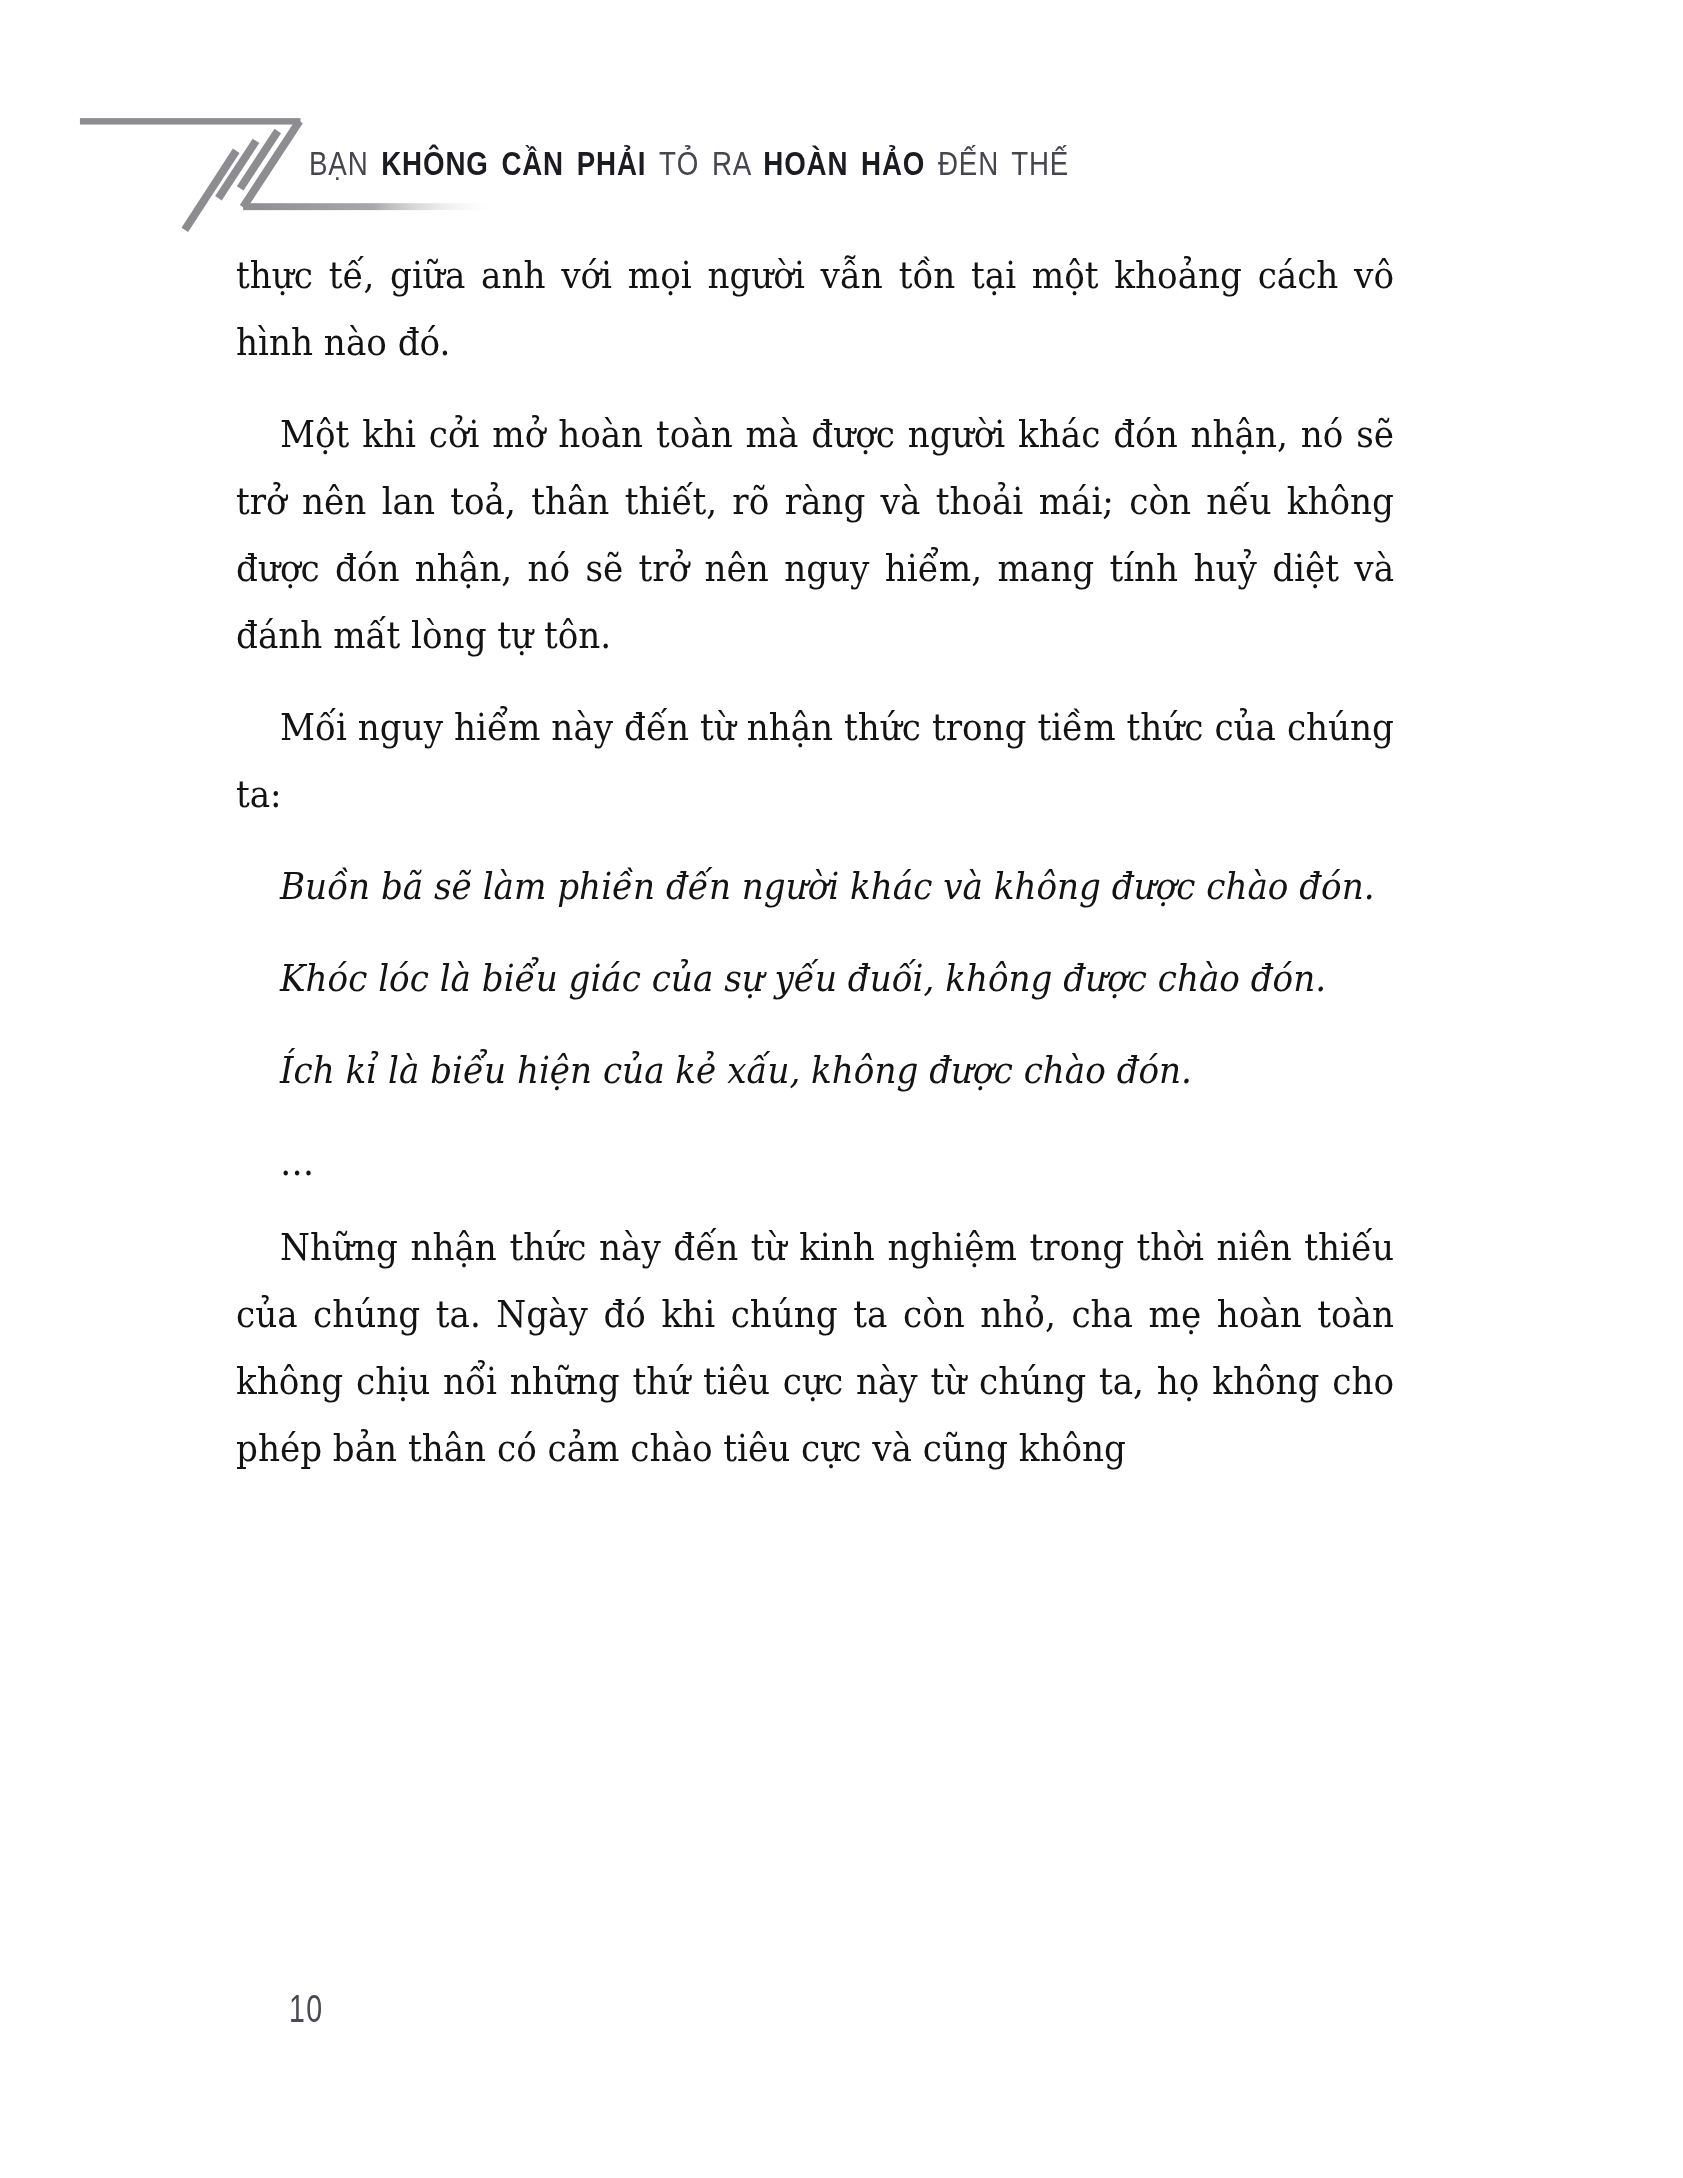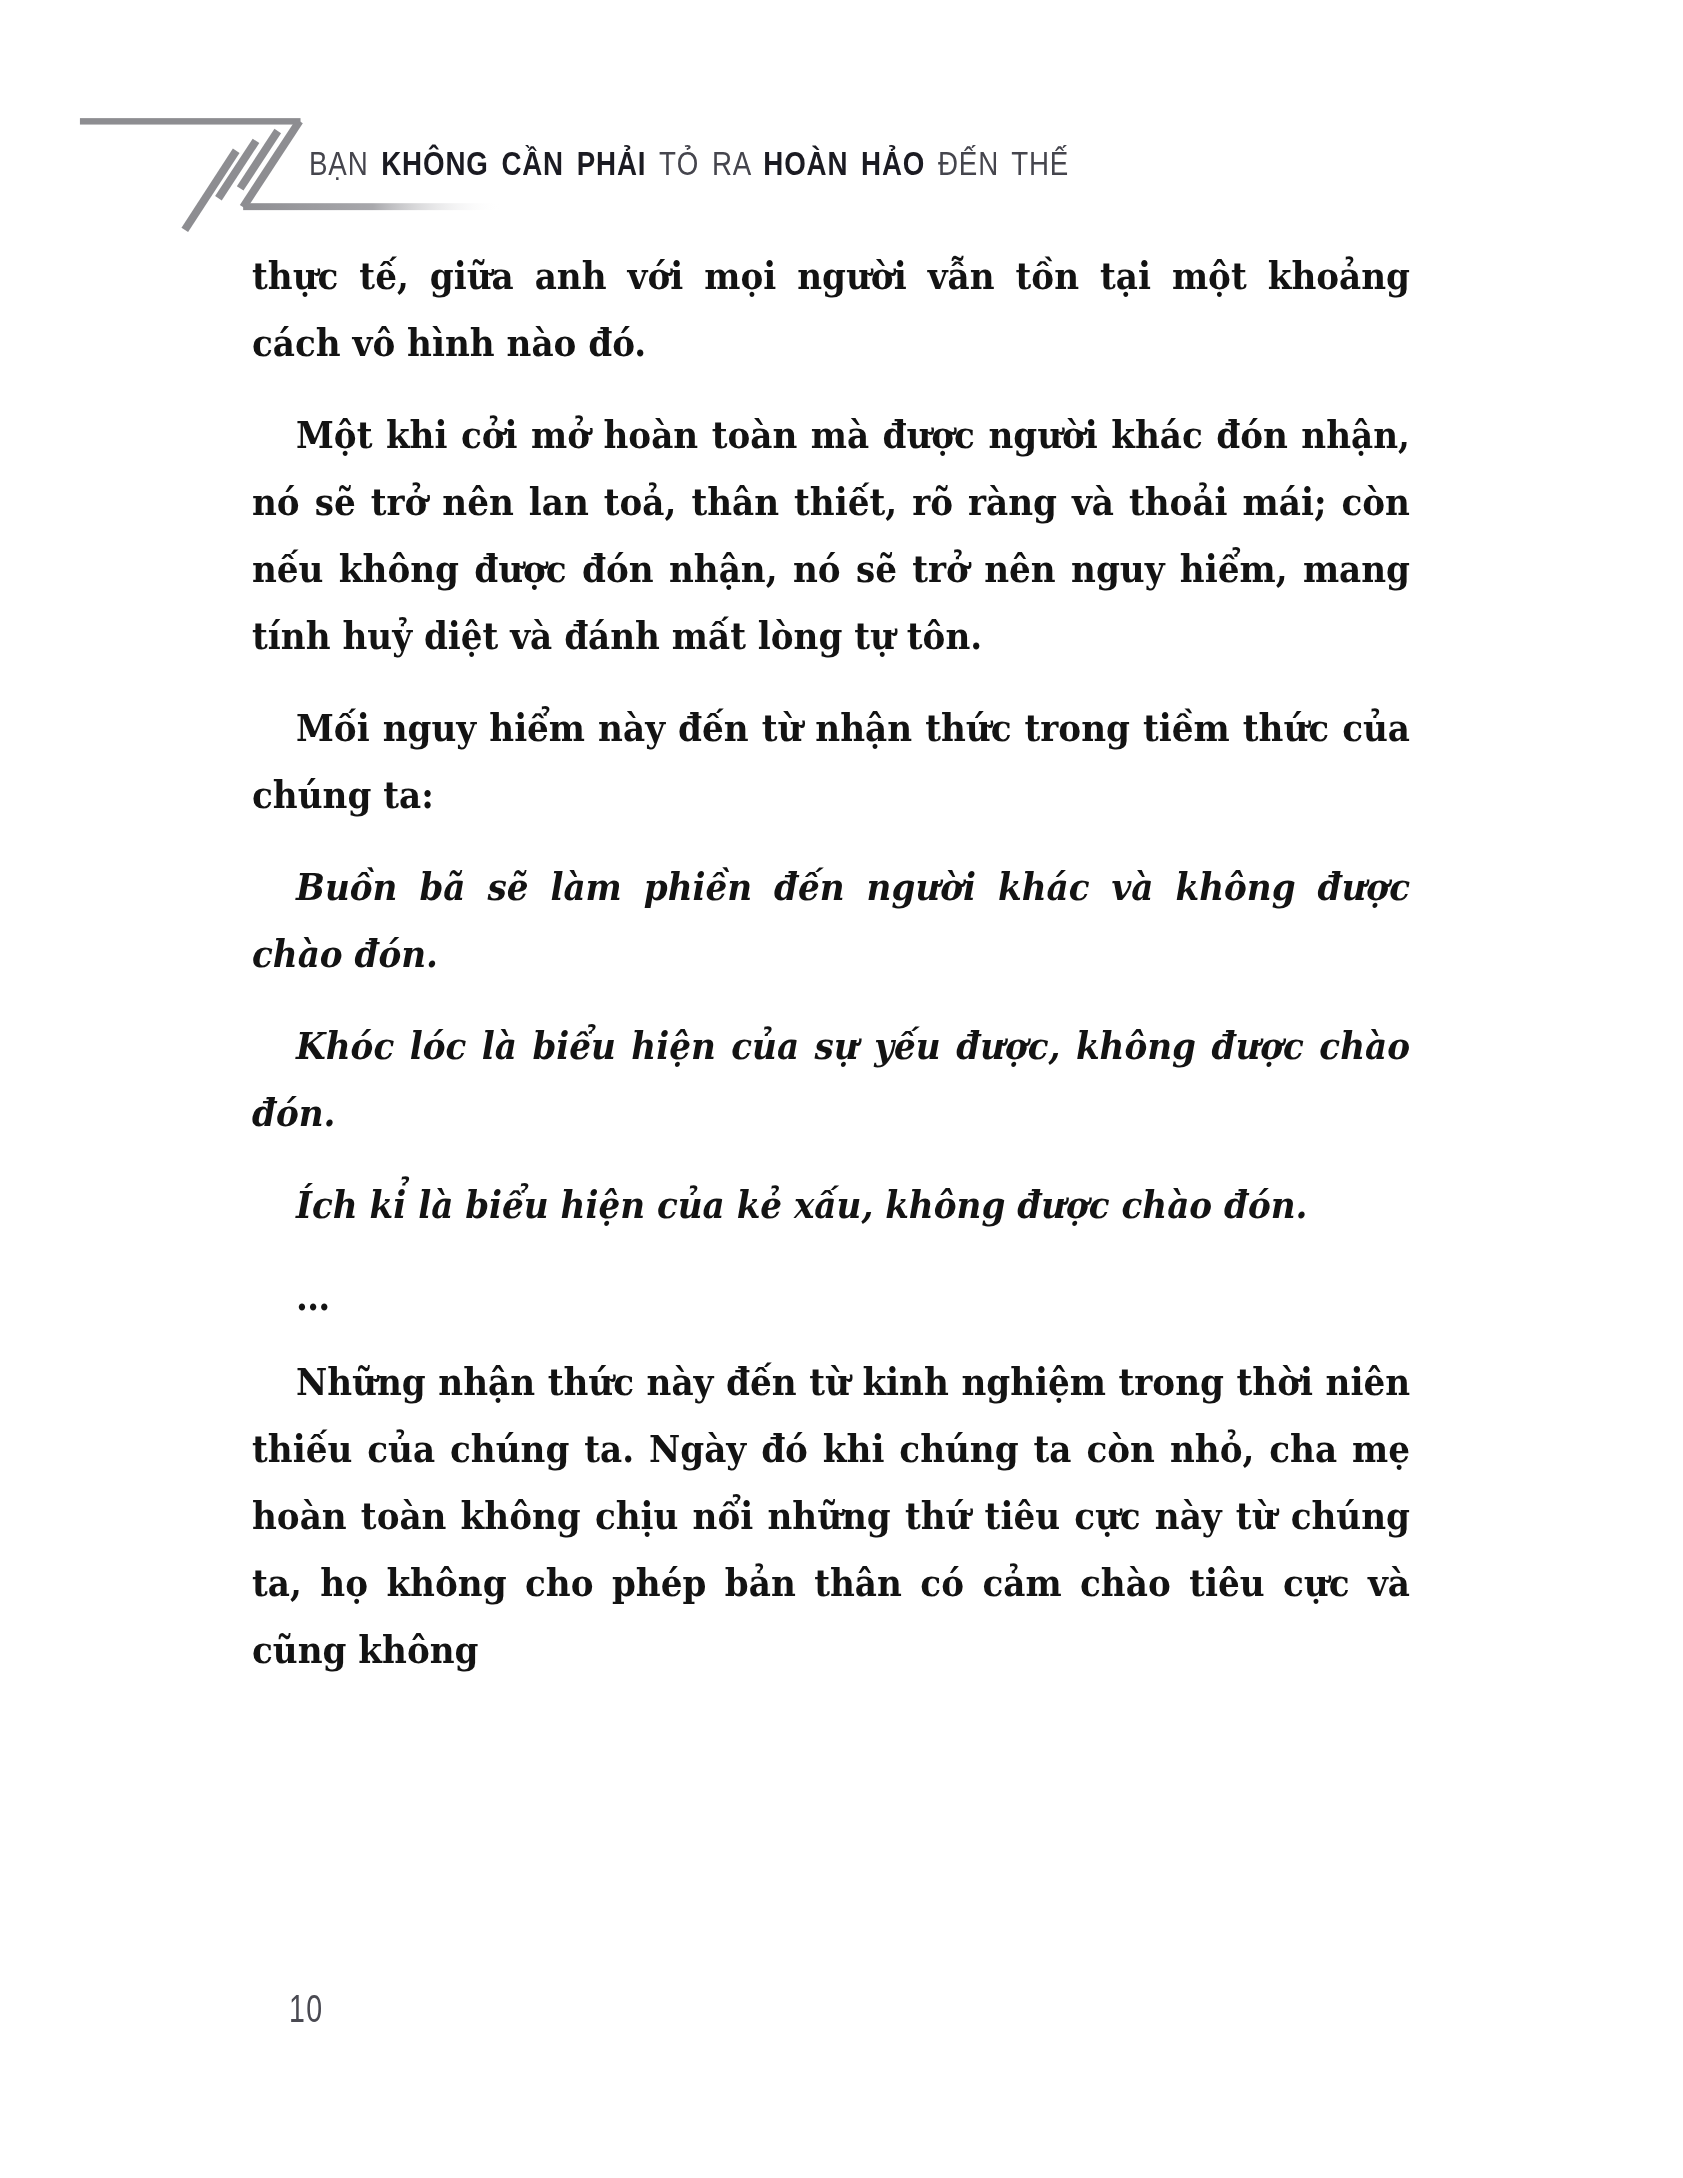--- a/index.html
+++ b/index.html
@@ -23,26 +23,25 @@
     letter-spacing:1px; word-spacing:5px;
     white-space:nowrap;
     transform:scaleX(0.84); transform-origin:left top;
     color:#43434b;
   }
   .header-title .seg-bold { font-weight:bold; color:#1b1b22; }
   .header-title .seg-light { font-weight:normal; color:#45454d; }
 
   
   .body-text {
-    position:absolute; left:252px; top:242px; width:1158px;
+    position:absolute; left:236px; top:242px; width:1158px;
     font-size:38px; line-height:67px;
     text-align:justify; text-justify:inter-word;
     color:#131313;
     font-stretch:semi-condensed;
-    font-weight:bold;
   }
   .body-text p { margin:0 0 25px 0; text-indent:44px; }
   .body-text p.first { text-indent:0; }
   .body-text p.italic { font-style:italic; }
   .body-text p.ellipsis { margin-bottom:18px; }
 
   
   .page-number {
     position:absolute; left:289px; top:1990px;
     font-family:"Liberation Sans", sans-serif;
@@ -80,21 +79,21 @@
 
   <div class="header-title">
     <span class="seg-light">BẠN </span><span class="seg-bold">KHÔNG CẦN PHẢI </span><span class="seg-light">TỎ RA </span><span class="seg-bold">HOÀN HẢO </span><span class="seg-light">ĐẾN THẾ</span>
   </div>
 
   <div class="body-text">
     <p class="first">thực tế, giữa anh với mọi người vẫn tồn tại một khoảng cách vô hình nào đó.</p>
     <p>Một khi cởi mở hoàn toàn mà được người khác đón nhận, nó sẽ trở nên lan toả, thân thiết, rõ ràng và thoải mái; còn nếu không được đón nhận, nó sẽ trở nên nguy hiểm, mang tính huỷ diệt và đánh mất lòng tự tôn.</p>
     <p>Mối nguy hiểm này đến từ nhận thức trong tiềm thức của chúng ta:</p>
     <p class="italic">Buồn bã sẽ làm phiền đến người khác và không được chào đón.</p>
-    <p class="italic">Khóc lóc là biểu hiện của sự yếu được, không được chào đón.</p>
+    <p class="italic">Khóc lóc là biểu giác của sự yếu đuối, không được chào đón.</p>
     <p class="italic">Ích kỉ là biểu hiện của kẻ xấu, không được chào đón.</p>
     <p class="ellipsis">…</p>
     <p>Những nhận thức này đến từ kinh nghiệm trong thời niên thiếu của chúng ta. Ngày đó khi chúng ta còn nhỏ, cha mẹ hoàn toàn không chịu nổi những thứ tiêu cực này từ chúng ta, họ không cho phép bản thân có cảm chào tiêu cực và cũng không</p>
   </div>
 
   <div class="page-number">10</div>
 
 </div>
 
 

